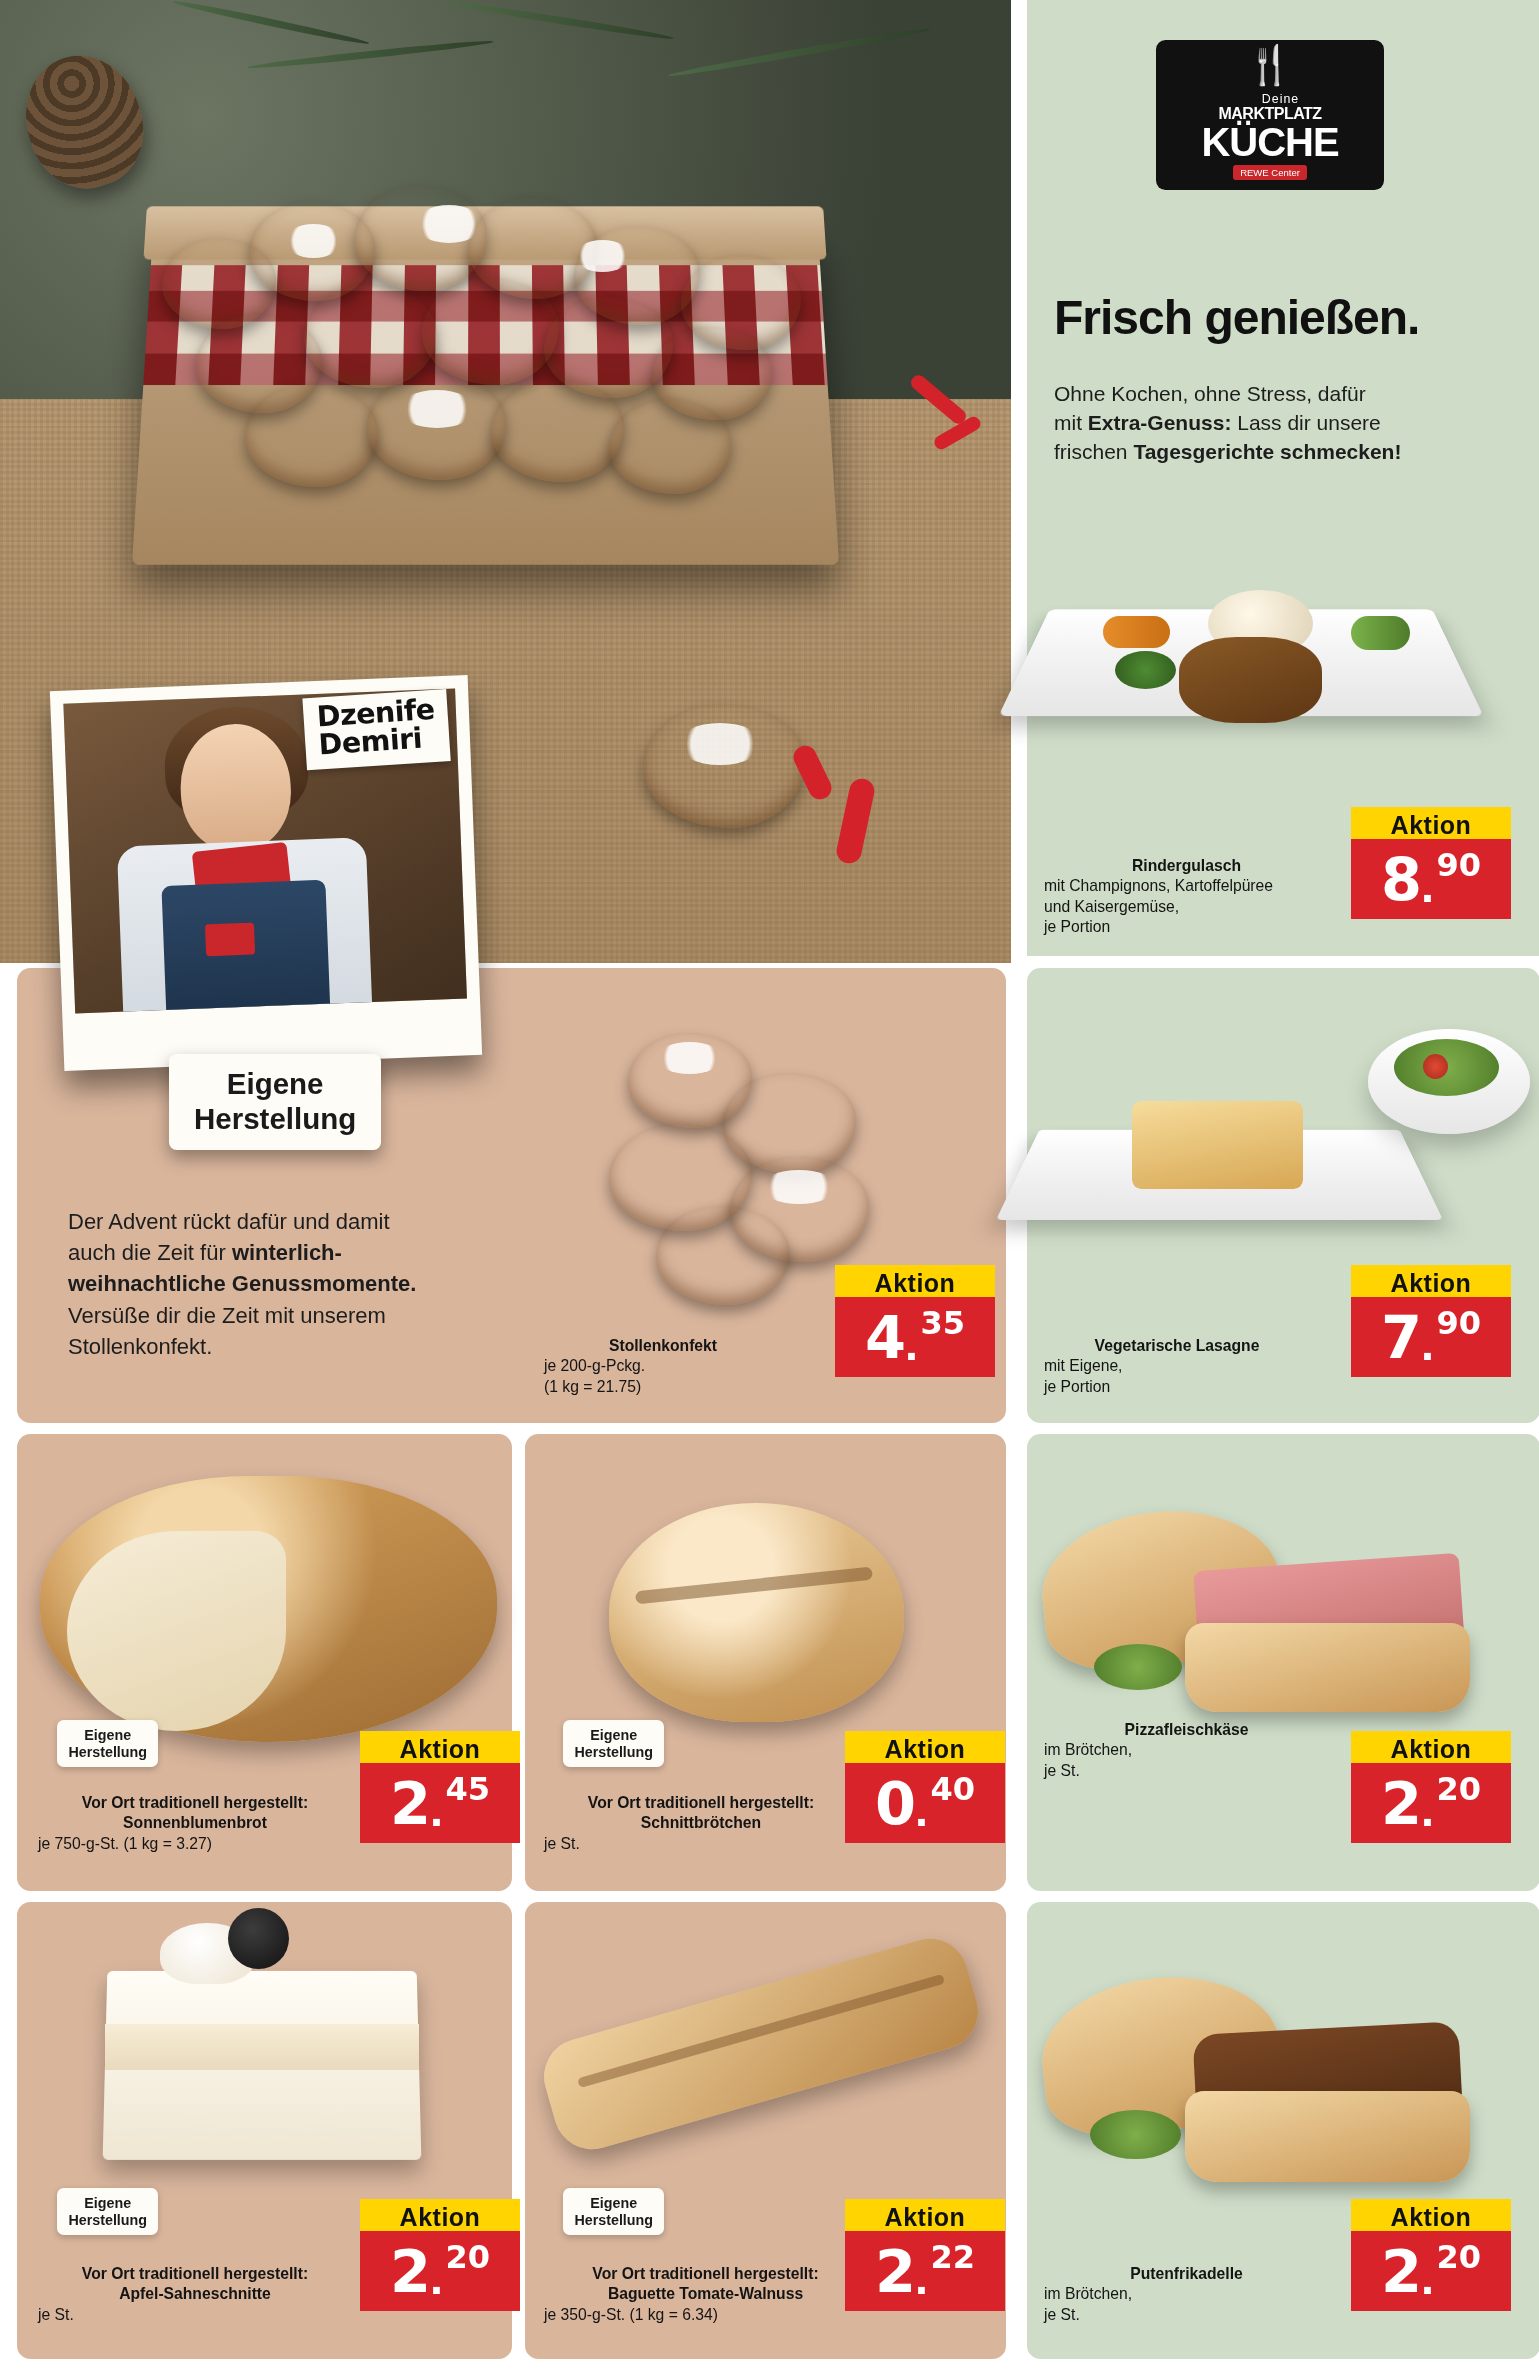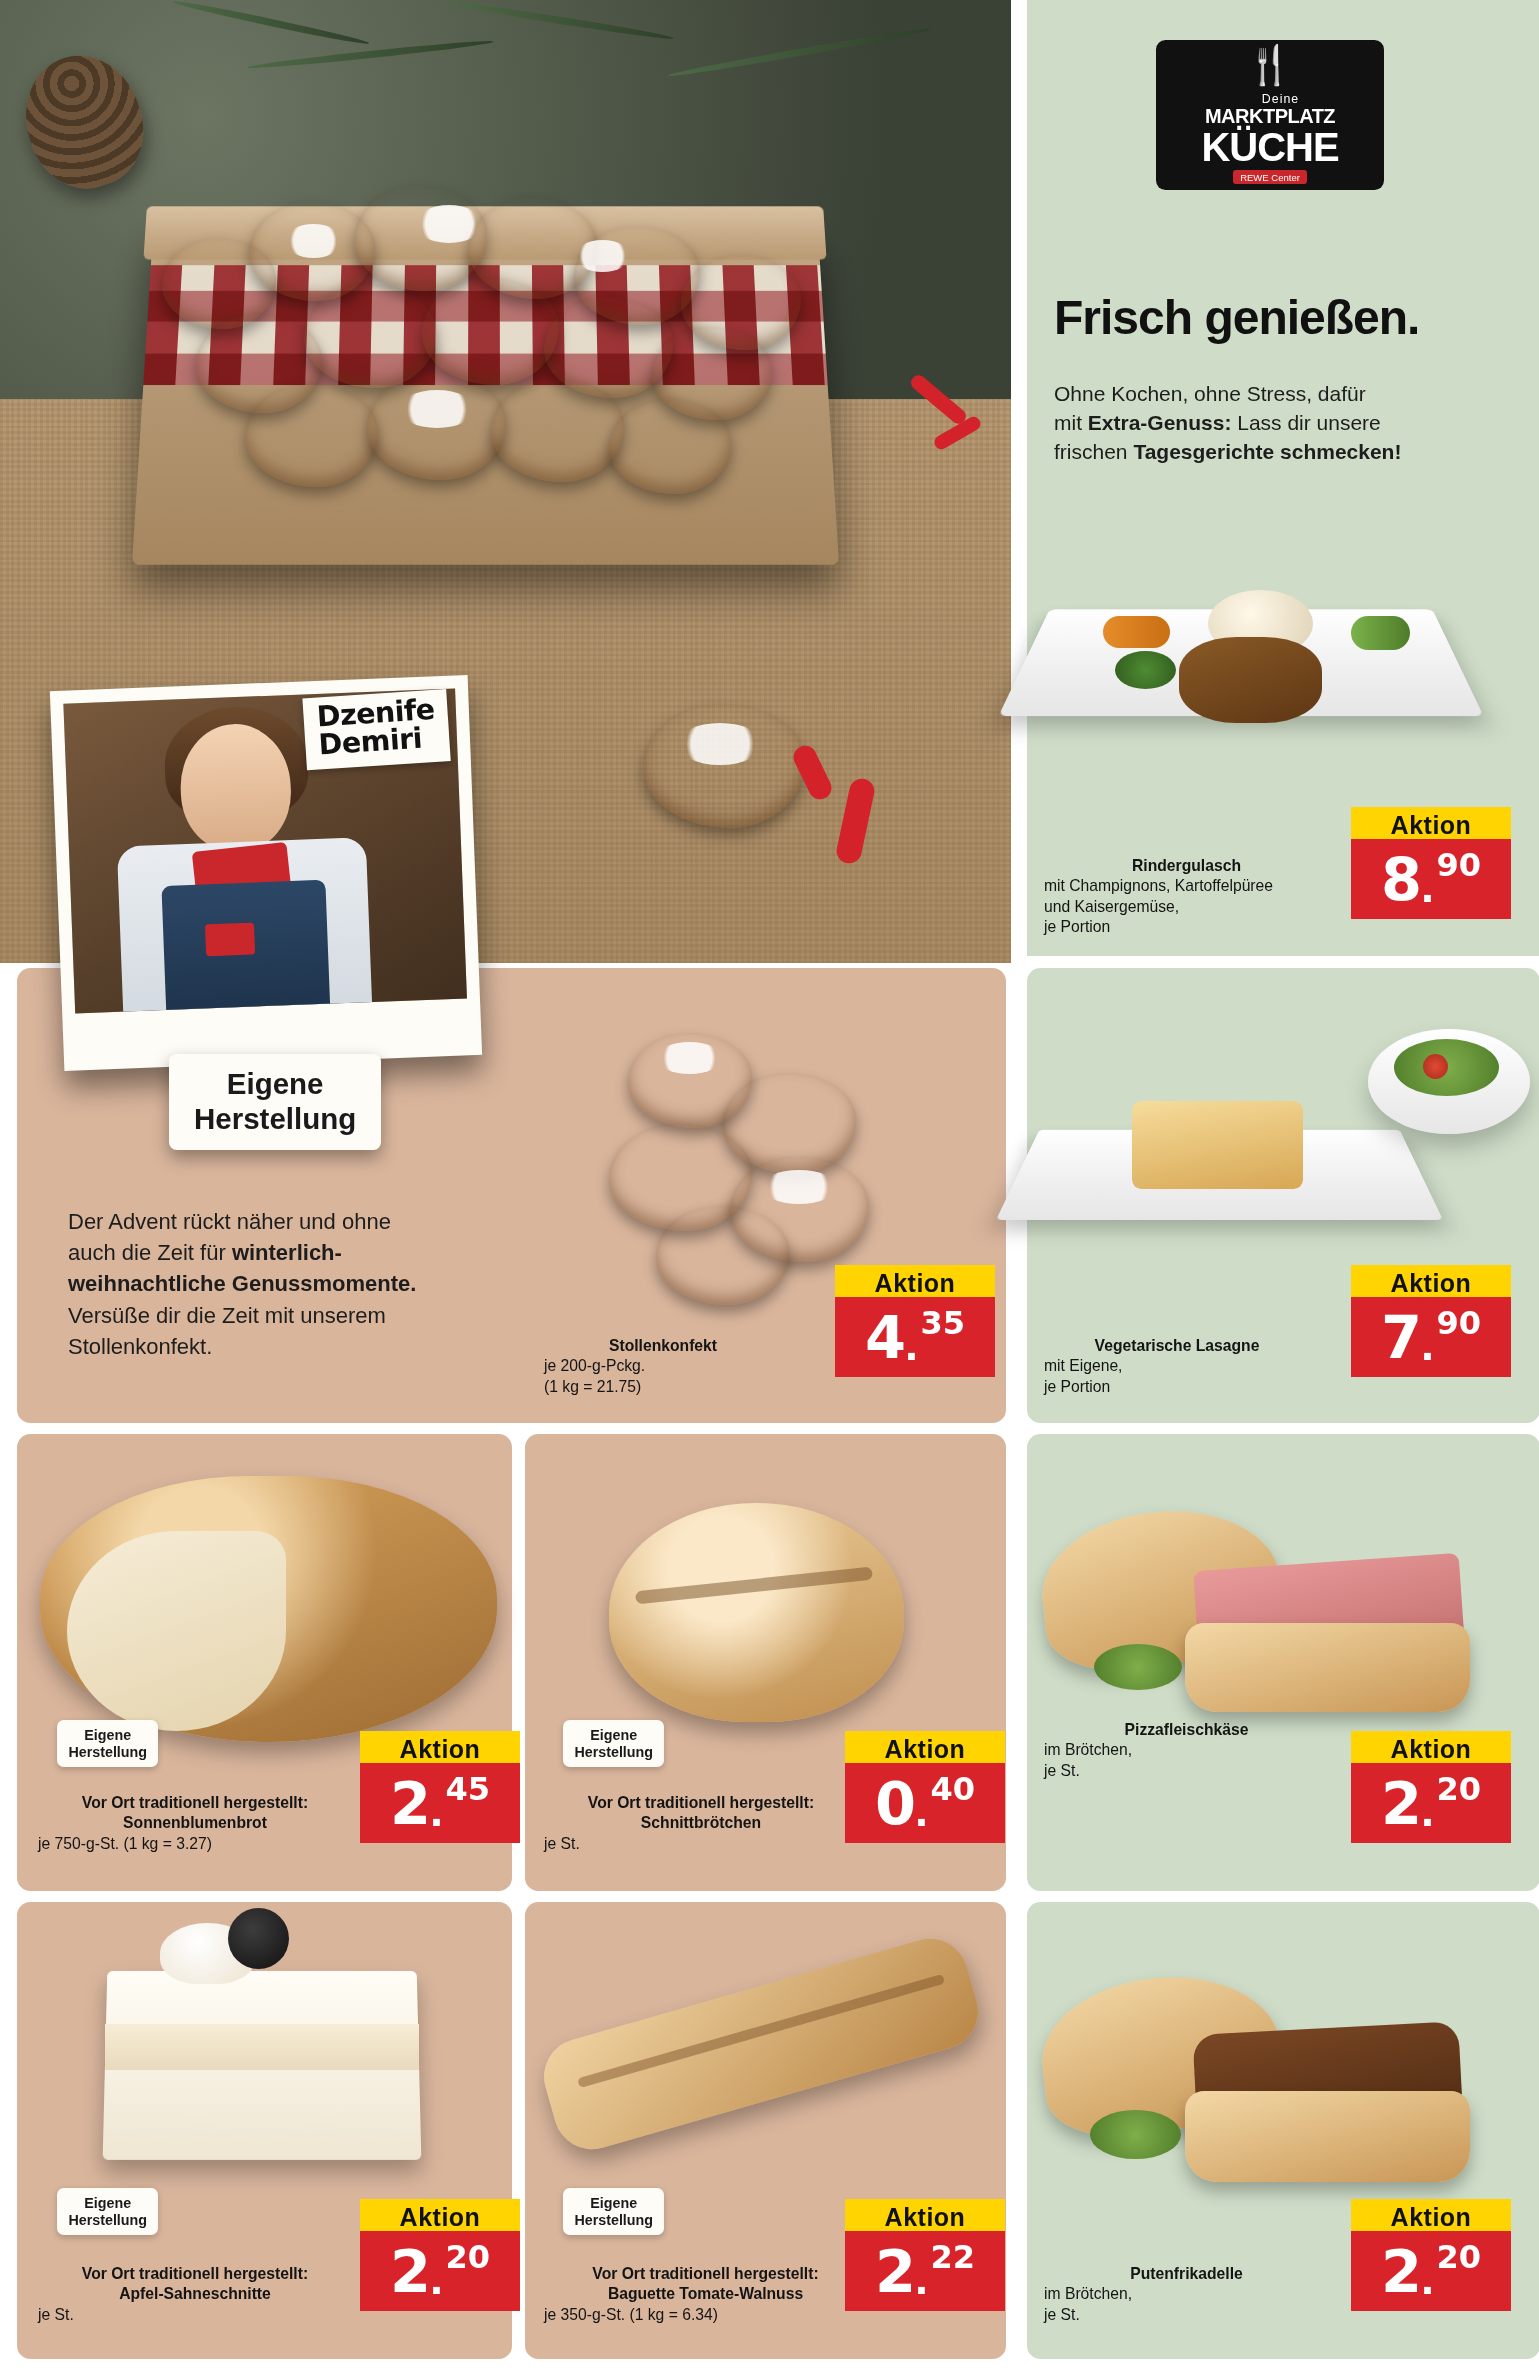--- a/index.html
+++ b/index.html
@@ -156,21 +156,21 @@
   .green-col {
     position:absolute; left:1027px; top:0; width:513px; height:956px;
     background:#cfddc8;
   }
   .logo-box {
     position:absolute; left:1156px; top:40px; width:228px; height:150px;
     background:#111; border-radius:9.5px; color:#fff; text-align:center;
     padding-top:9.5px;
   }
   .logo-deine { font-size:12.4px; letter-spacing:1px;padding-left:21px; }
-  .logo-mk { font-weight:700; font-size:20px; line-height:1.05; letter-spacing:-0.5px;}
+  .logo-mk { font-weight:700; font-size:16px; line-height:1.05; letter-spacing:-0.5px;}
   .logo-ku { font-weight:700; font-size:40px; line-height:1.0; letter-spacing:-1px;}
   .logo-rewe {
     display:inline-block; background:#c9272c; color:#fff;
     font-size:9.5px; padding:1.9px 6.7px; border-radius:2.9px; margin-top:1.9px;
   }
   .cutlery {
     position:absolute; left:50%; top:5.7px; transform:translateX(-50%);
     font-size:38px; color:#fff; line-height:1;
   }
   .green-head {
@@ -392,21 +392,21 @@
       <span class="euro">8</span>
       <span class="dot">.</span>
       <span class="cent">90</span>
     </div>
   </div>
 
   <div class="card beige" style="left:17px;top:968px;width:989px;height:455px;">
   </div>
 
   <div class="copy-text">
-    <div>Der Advent rückt näher und ohne</div>
+    <div>Der Advent rückt dafür und damit</div>
     <div>
       <span>auch die Zeit für </span><b>winterlich-</b>
     </div>
     <div><b>weihnachtliche Genussmomente.</b></div>
     <div>Versüße dir die Zeit mit unserem</div>
     <div>Stollenkonfekt.</div>
   </div>
 
   <div class="bun" style="left:628px;top:1033px;width:124px;height:95px;"></div>
   <div class="bun" style="left:723px;top:1073px;width:133px;height:101px;"></div>

